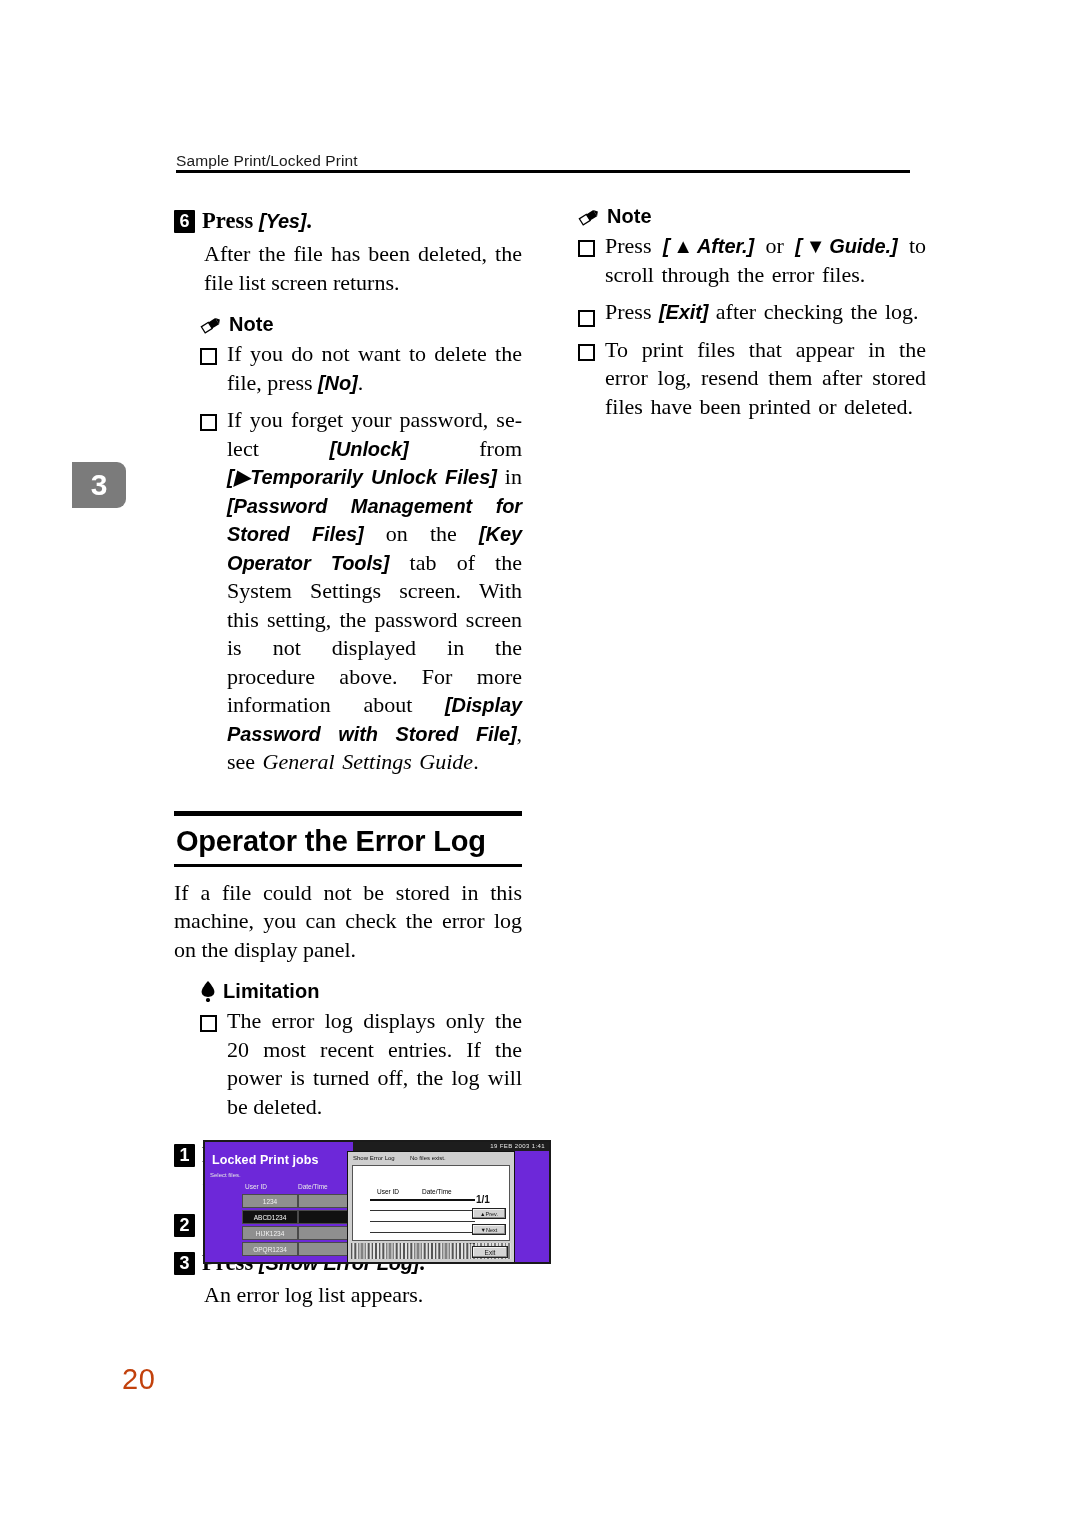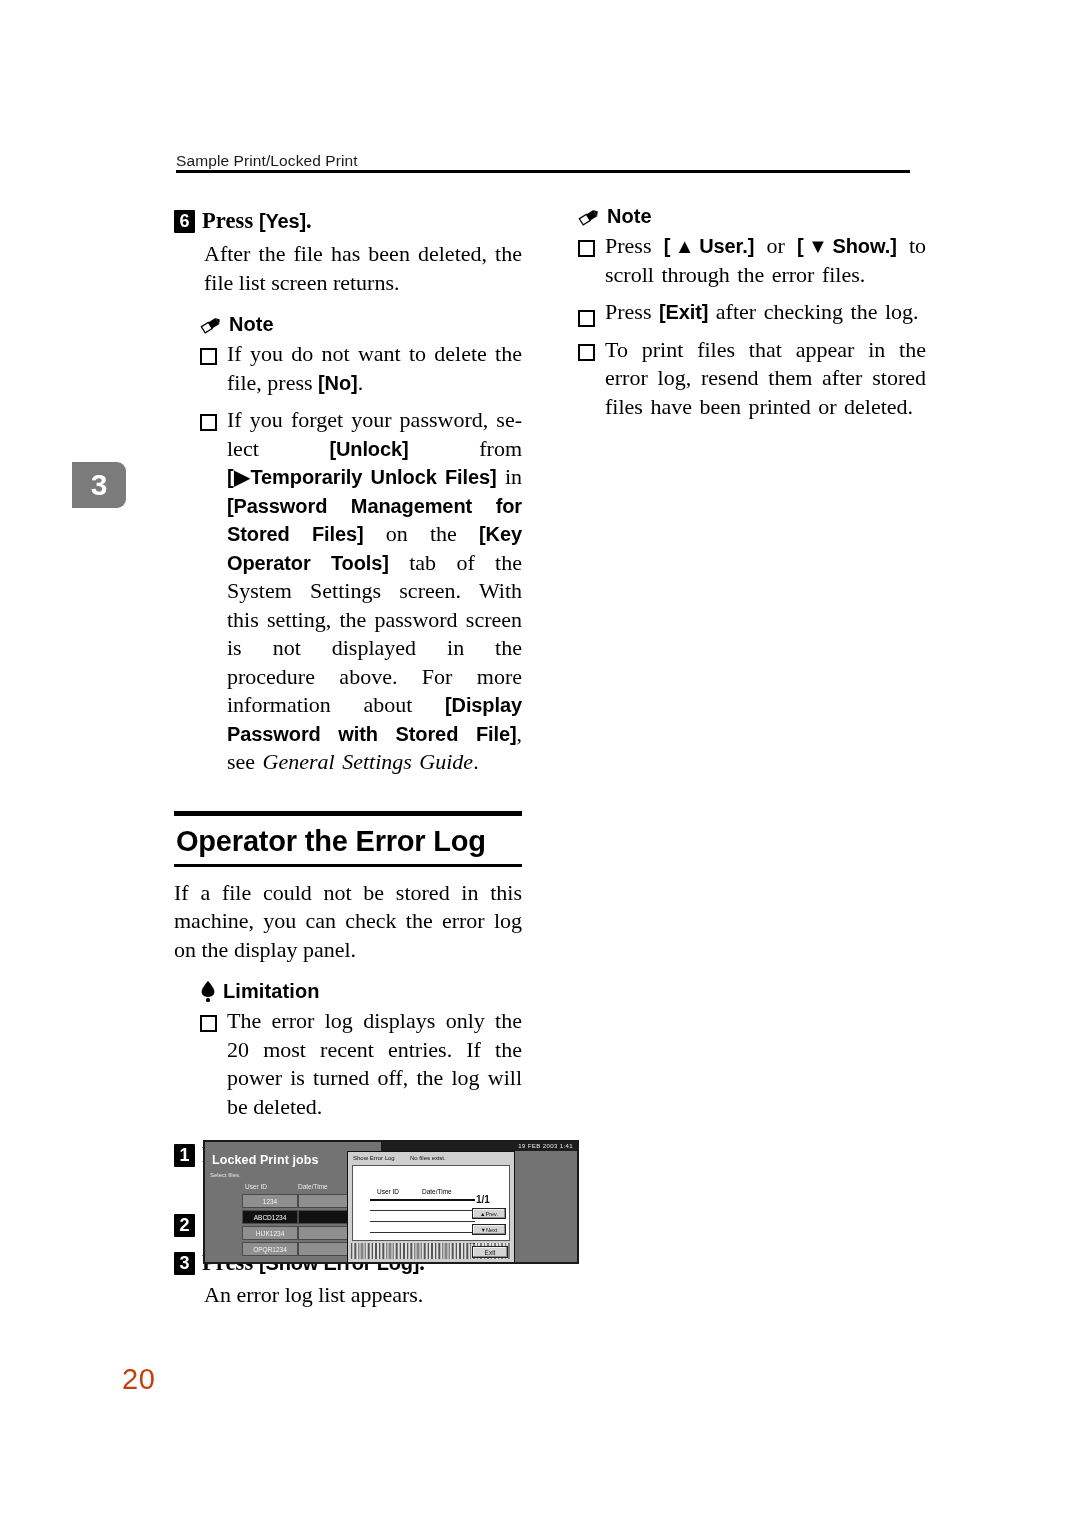--- a/index.html
+++ b/index.html
@@ -141,20 +141,21 @@
     flex: 1 1 auto;
   }
   .bullet-text.loose { text-align: justify; word-spacing: 2px; }
 
   
   .ui {
     font-family: "Liberation Sans", sans-serif;
     font-weight: 700;
     font-size: 20px;
     letter-spacing: -.1px;
+    font-style: italic;
   }
   .ital { font-style: italic; }
 
   
   .sec-head {
     margin: 34px 0 0 0;
   }
   .sec-head .rule-top { height: 5px; background:#000; }
   .sec-head .sec-title {
     font-family: "Liberation Sans", sans-serif;
@@ -162,22 +163,22 @@
     font-size: 29px;
     letter-spacing: -.2px;
     padding: 9px 0 6px 2px;
   }
   .sec-head .rule-bot { height: 3px; background:#000; }
 
   
   .lcd-figure {
     position: absolute;
     left: 203px; top: 1140px;
-    width: 376px; height: 124px;
-    background: #737373;
+    width: 348px; height: 124px;
+    background: #6d28d9;
     border: 2px solid #1a1a1a;
     box-sizing: border-box;
     font-family: "Liberation Sans", sans-serif;
     overflow: hidden;
   }
   .lcd-statusbar {
     position: absolute; right: 0; top: 0;
     height: 9px; width: 196px;
     background: #1d1d1d;
     color: #e8e8e8;
@@ -402,21 +403,21 @@
           <rect x="11" y="7" width="9" height="8" fill="#000"></rect>
           <polygon points="20,7 23.5,11 20,15" fill="#000"></polygon>
         </g>
       </svg>
     </span>
     <span class="blk-label">Note</span>
   </div>
 
   <div class="bullet" style="margin-left:0;">
     <span class="bullet-mark"></span>
-    <span class="bullet-text loose"><span>Press </span><span class="ui">[▲User.]</span><span> or </span><span class="ui">[▼Show.]</span><span> to scroll through the error files.</span></span>
+    <span class="bullet-text loose"><span>Press </span><span class="ui">[▲After.]</span><span> or </span><span class="ui">[▼Guide.]</span><span> to scroll through the error files.</span></span>
   </div>
 
   <div class="bullet" style="margin-left:0;align-items:flex-end;">
     <span class="bullet-mark"></span>
     <span class="bullet-text loose"><span>Press </span><span class="ui">[Exit]</span><span> after checking the log.</span></span>
   </div>
 
   <div class="bullet" style="margin-left:0;">
     <span class="bullet-mark"></span>
     <span class="bullet-text loose">To print files that appear in the error log, resend them after stored files have been printed or deleted.</span>

